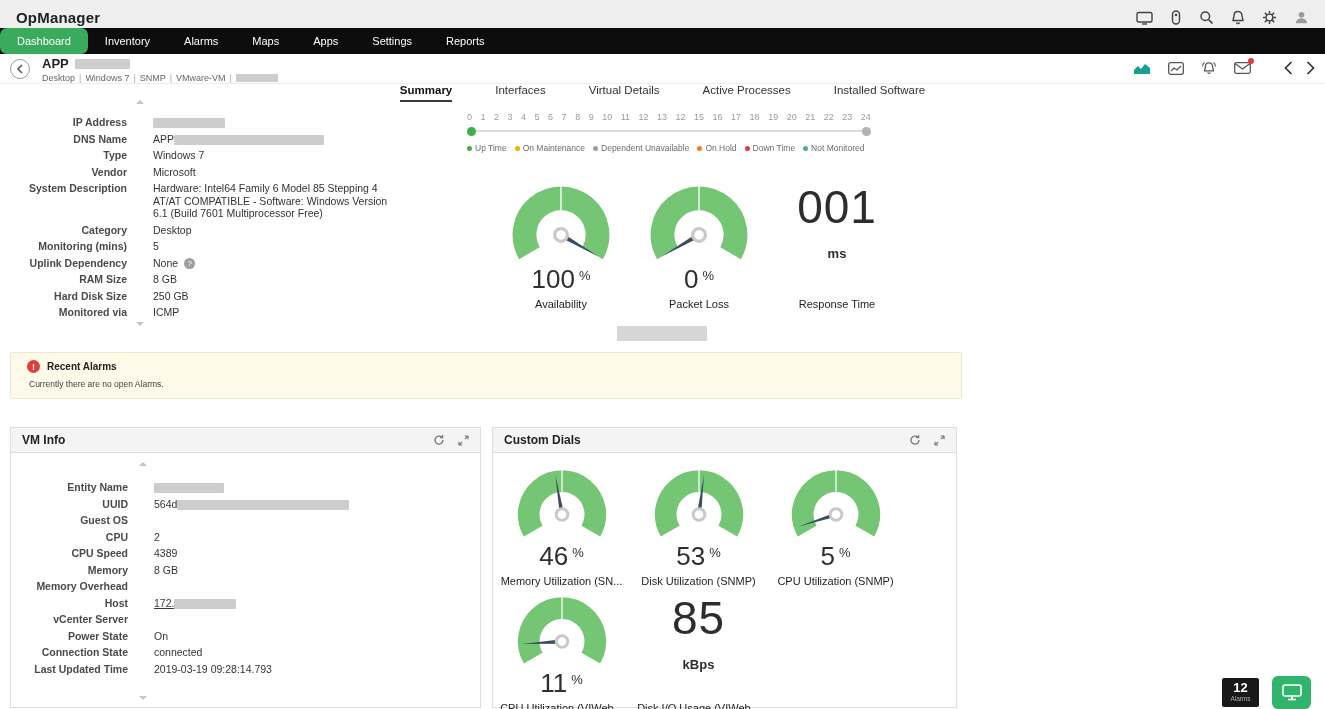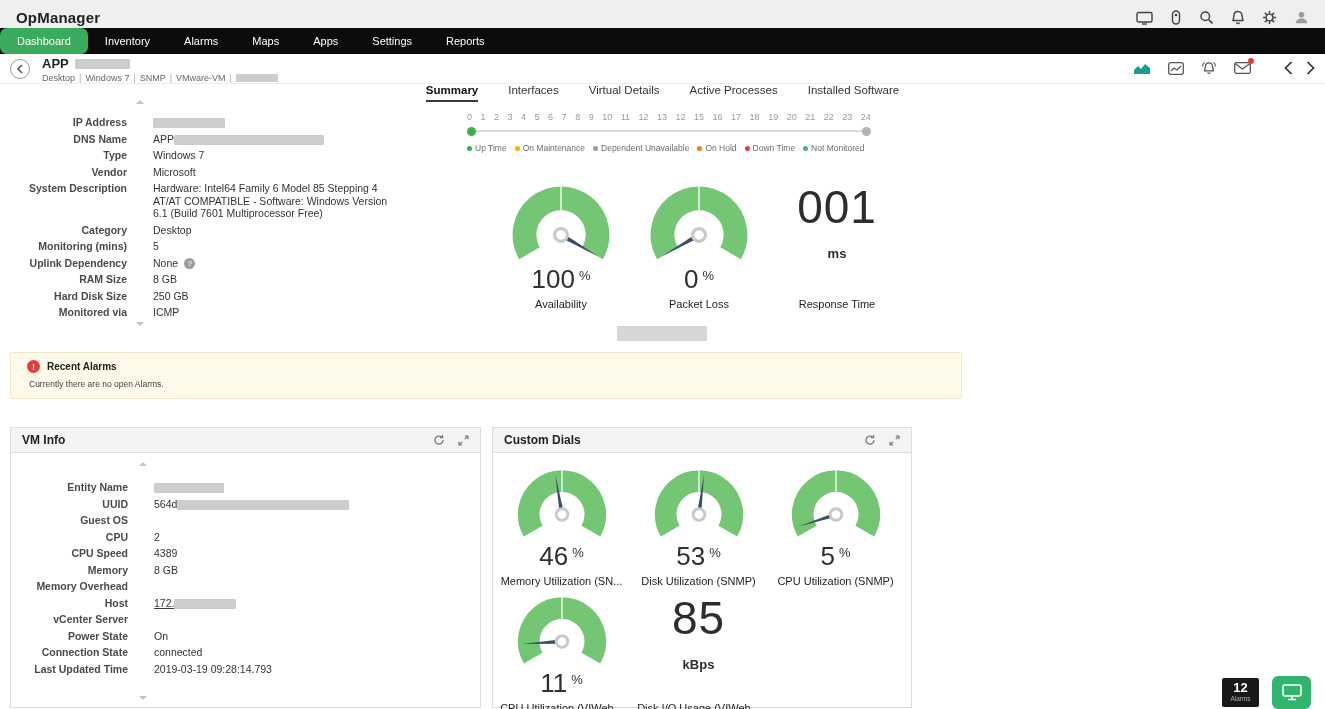--- a/index.html
+++ b/index.html
@@ -29,21 +29,21 @@
   .device-name{font-size:13px;font-weight:700;color:#222;}
   .device-meta{margin-top:2px;font-size:9px;color:#666;display:flex;align-items:center;gap:4px;}
   .meta-sep{color:#aaa;}
   .header-icons{position:absolute;right:74px;top:7px;display:flex;align-items:center;gap:17px;}
   .header-icons>span{display:flex;cursor:pointer;position:relative;}
   .mail-badge{position:absolute;right:-3px;top:-4px;width:6px;height:6px;border-radius:50%;background:#e23c3c;}
   .header-pager{position:absolute;right:10px;top:7px;display:flex;gap:13px;align-items:center;}
   .header-pager>span{display:flex;cursor:pointer;}
 
   
-  .tabbar{position:absolute;left:0;top:84px;width:100%;display:flex;justify-content:center;gap:30px;
+  .tabbar{position:absolute;left:0;top:84px;width:100%;display:flex;justify-content:center;gap:43px;
     font-size:11.5px;color:#333;}
   .tab{padding-bottom:4px;cursor:pointer;white-space:nowrap;}
   .tab.active{font-weight:700;border-bottom:2px solid #3a3a3a;color:#111;}
 
   
   .details-panel{position:absolute;left:0;top:116px;width:480px;}
   .detail-row{display:flex;margin-bottom:4px;}
   .detail-label{flex:0 0 127px;text-align:right;font-size:10.5px;font-weight:700;color:#4a4a4a;line-height:12.5px;}
   .detail-value{margin-left:26px;font-size:10.5px;color:#333;line-height:12.5px;max-width:250px;}
   .redacted{display:inline-block;height:10px;width:60px;background:#cdcdcd;vertical-align:middle;border-radius:1px;}
@@ -83,21 +83,21 @@
     border:1px solid #efe8cd;border-radius:2px;box-sizing:border-box;padding:7px 16px;}
   .alarms-title-row{display:flex;align-items:center;gap:7px;}
   .alarm-dot{width:13px;height:13px;border-radius:50%;background:#e23c3c;color:#fff;font-size:9px;font-weight:700;
     display:flex;align-items:center;justify-content:center;flex:none;}
   .alarms-title{font-size:10px;font-weight:700;color:#222;}
   .alarms-msg{margin-top:6px;margin-left:2px;font-size:8.5px;color:#444;}
 
   
   .panel{position:absolute;background:#fff;border:1px solid #ddd;box-sizing:border-box;}
   .vm-panel{left:10px;top:427px;width:471px;height:281px;}
-  .dials-panel{left:492px;top:427px;width:420px;height:281px;}
+  .dials-panel{left:492px;top:427px;width:465px;height:281px;}
   .panel-header{height:24px;background:#f4f4f4;border-bottom:1px solid #ddd;display:flex;align-items:center;
     padding:0 11px;}
   .panel-title{font-size:12px;font-weight:700;color:#222;}
   .panel-actions{margin-left:auto;display:flex;gap:13px;align-items:center;}
   .panel-actions>span{display:flex;cursor:pointer;}
   .panel-body{padding-top:28px;}
   .vm-panel .detail-label{flex-basis:117px;}
   .dials-grid{position:absolute;left:0;top:38px;width:411px;display:flex;flex-wrap:wrap;row-gap:6px;}
 
   

